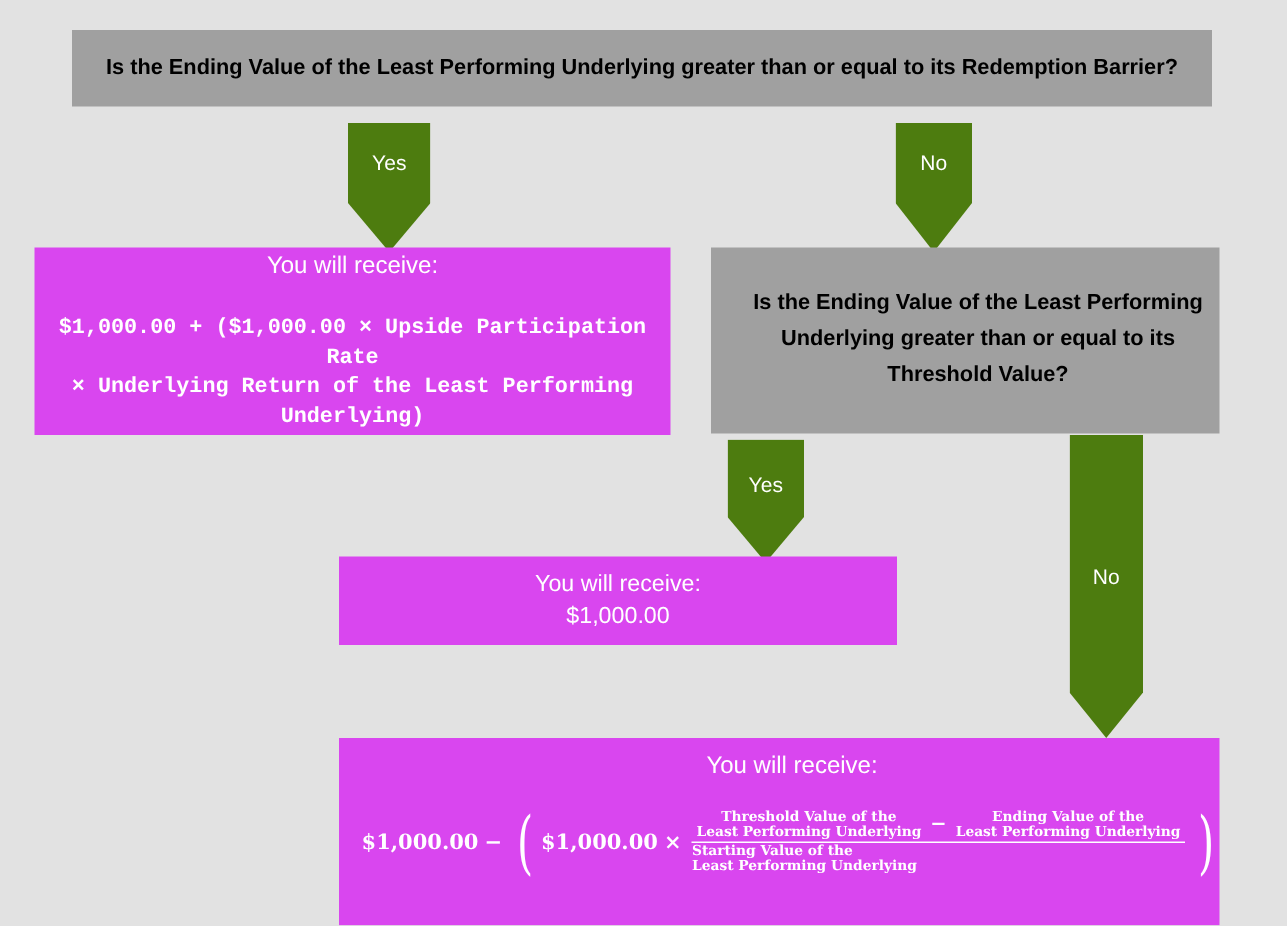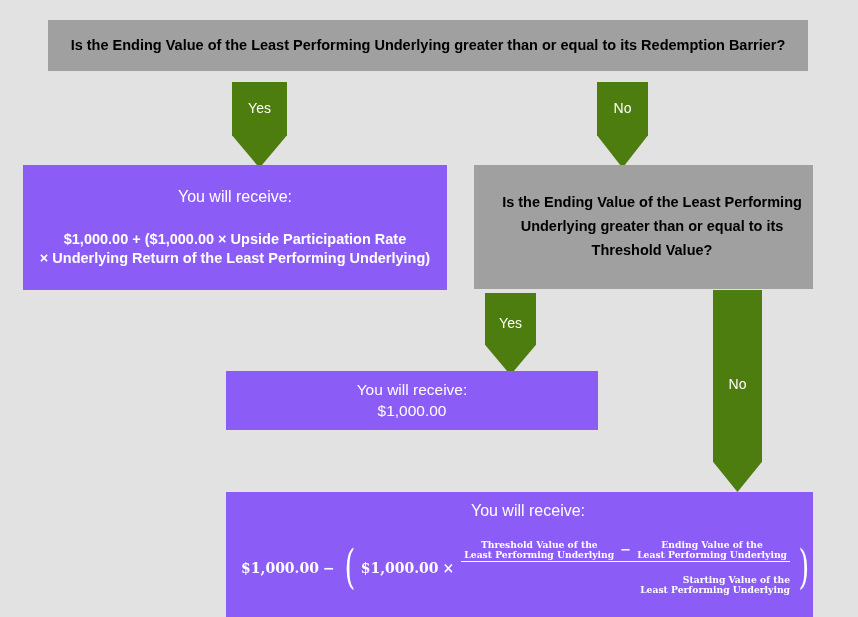--- a/index.html
+++ b/index.html
@@ -28,21 +28,21 @@
     align-items: center;
     justify-content: center;
     text-align: center;
   }
   .node.gray {
     background: #a0a0a0;
     color: #000000;
     font-weight: bold;
   }
   .node.blue {
-    background: #8b5cf6;
+    background: #d946ef;
     color: #ffffff;
   }
 
   
   #decision-root {
     left: 48px;
     top: 20px;
     width: 760px;
     height: 51px;
     font-size: 14.5px;
@@ -81,21 +81,21 @@
     justify-content: flex-start;
     padding-top: 8px;
   }
 
   .headline {
     font-size: 16px;
     line-height: 1.35;
     font-weight: normal;
   }
   .formula {
-    font-family: Liberation Sans, sans-serif;
+    font-family: Liberation Mono, monospace;
     font-weight: bold;
     font-size: 14.5px;
     line-height: 1.35;
     margin-top: 22px;
   }
   #outcome-par .headline {
     font-size: 15.5px;
     line-height: 1.32;
   }
   #outcome-loss .headline {
@@ -123,40 +123,39 @@
     transform: scaleX(0.6);
     display: inline-block;
   }
   .frac {
     display: inline-flex;
     flex-direction: column;
     align-items: stretch;
     margin: 0 3px;
     font-size: 9.2px;
     line-height: 1.12;
-    gap: 12px;
   }
   .frac .num {
     display: flex;
     flex-direction: row;
     align-items: center;
     justify-content: center;
     padding-bottom: 1px;
     border-bottom: 1.4px solid #ffffff;
   }
   .frac .num .term {
     text-align: center;
     padding: 0 3px;
   }
   .frac .num .minus {
     font-size: 13px;
     padding: 0 3px;
   }
   .frac .den {
-    text-align: right;
+    text-align: left;
     padding-top: 1px;
   }
   .op {
     padding: 0 4px;
     font-size: 14px;
   }
   .lead {
     font-size: 14px;
   }
 

